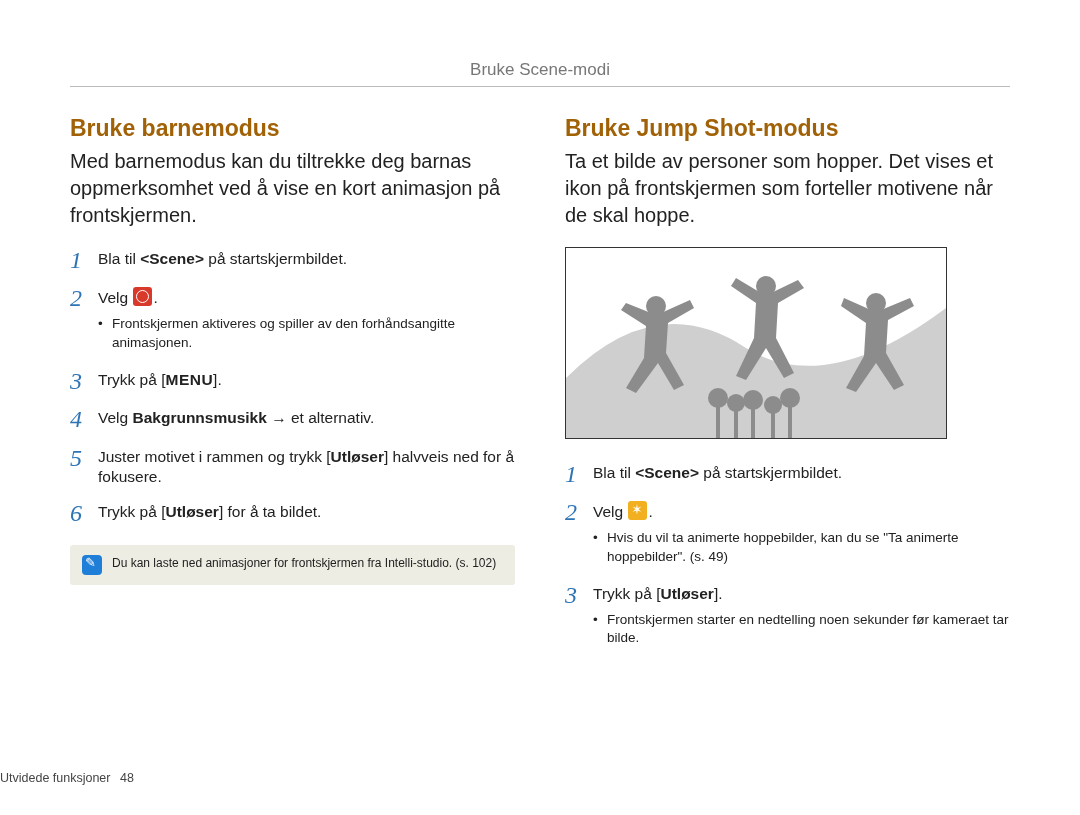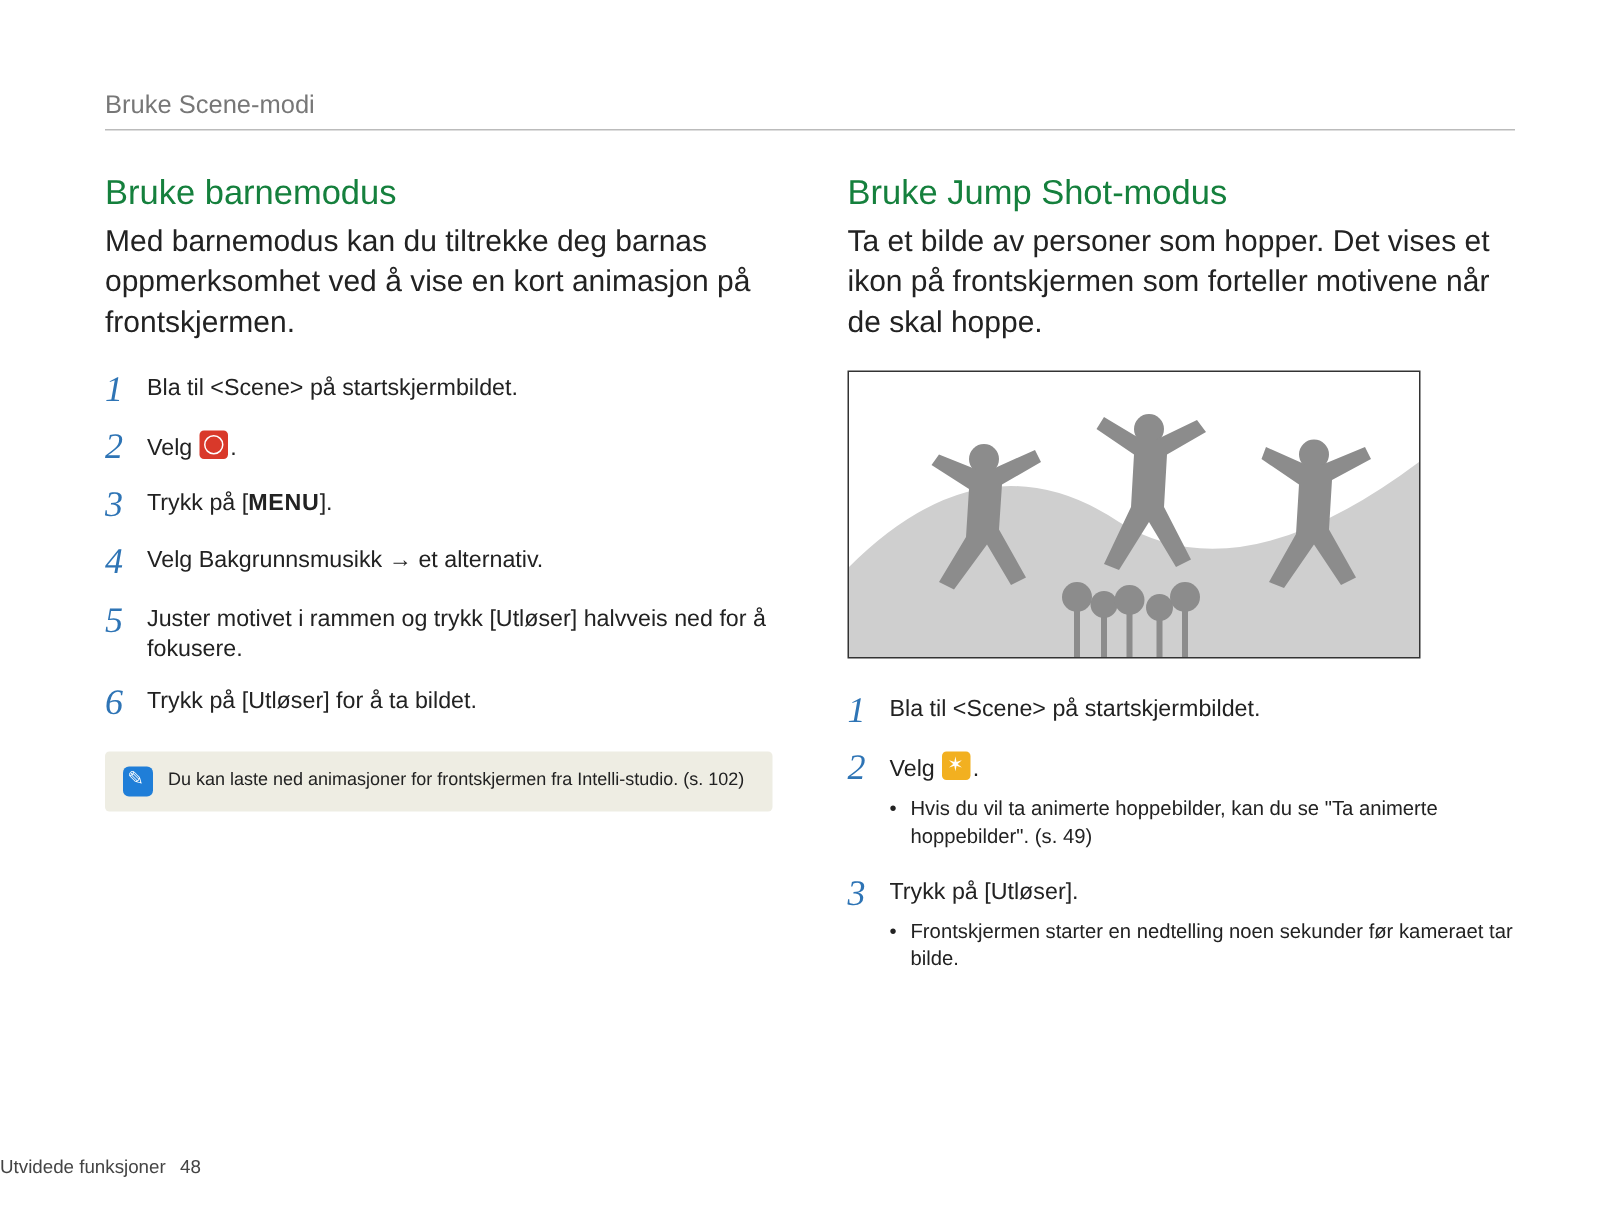--- a/index.html
+++ b/index.html
@@ -15,37 +15,38 @@
   }
   .page {
     padding: 60px 70px 0 70px;
     box-sizing: border-box;
   }
   .breadcrumb {
     font-size: 17px;
     color: #777;
     font-weight: 300;
     margin-bottom: 6px;
+    text-align: center;
   }
   hr.topline {
     border: none;
     border-top: 1px solid #bbb;
     margin: 0 0 28px 0;
   }
   .columns {
     display: flex;
     gap: 50px;
   }
   .col {
     flex: 1;
   }
   h2.section-title {
-    color: #15803d;
+    color: #a16207;
     font-size: 23px;
-    font-weight: 400;
+    font-weight: 700;
     margin: 0 0 6px 0;
   }
   p.lead {
     font-size: 20px;
     line-height: 1.35;
     margin: 0 0 18px 0;
   }
   .steps {
     list-style: none;
     padding: 0;
@@ -159,21 +160,21 @@
   .footer {
     position: absolute;
     bottom: 30px;
     width: 100%;
     text-align: left;
     font-size: 12.5px;
     color: #444;
     left: 0;
   }
   .footer .pnum { margin-left: 6px; }
-  b { font-weight: normal; }
+  b { font-weight: bold; }
 </style>
 </head>
 <body>
 
 <div class="page">
   <div class="breadcrumb">Bruke Scene-modi</div>
   <hr class="topline">
 
   <div class="columns">
 
@@ -187,20 +188,23 @@
           <div class="step-num">1</div>
           <div class="step-body">
             <span>Bla til </span><b>&lt;Scene&gt;</b><span> på startskjermbildet.</span>
           </div>
         </div>
 
         <div class="step">
           <div class="step-num">2</div>
           <div class="step-body">
             <span>Velg </span><span class="icon-square icon-red"></span><span>.</span>
+            <ul class="bullets">
+              <li>Frontskjermen aktiveres og spiller av den forhåndsangitte animasjonen.</li>
+            </ul>
           </div>
         </div>
 
         <div class="step">
           <div class="step-num">3</div>
           <div class="step-body">
             <span>Trykk på [</span><span class="menu-label">MENU</span><span>].</span>
           </div>
         </div>
 

